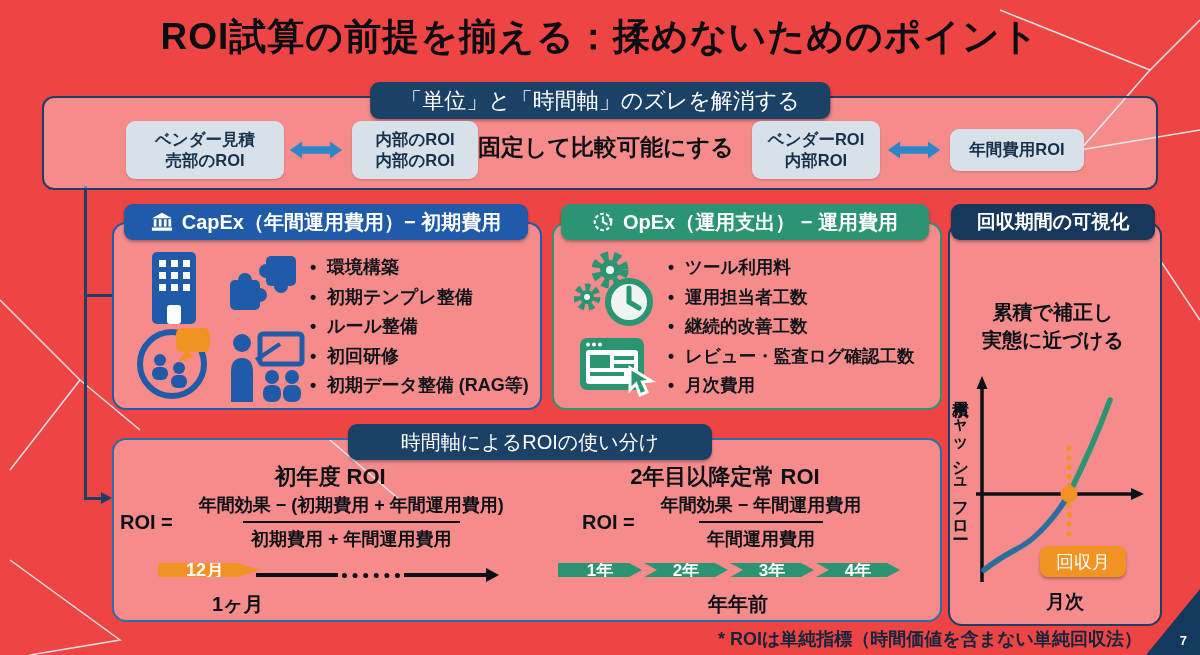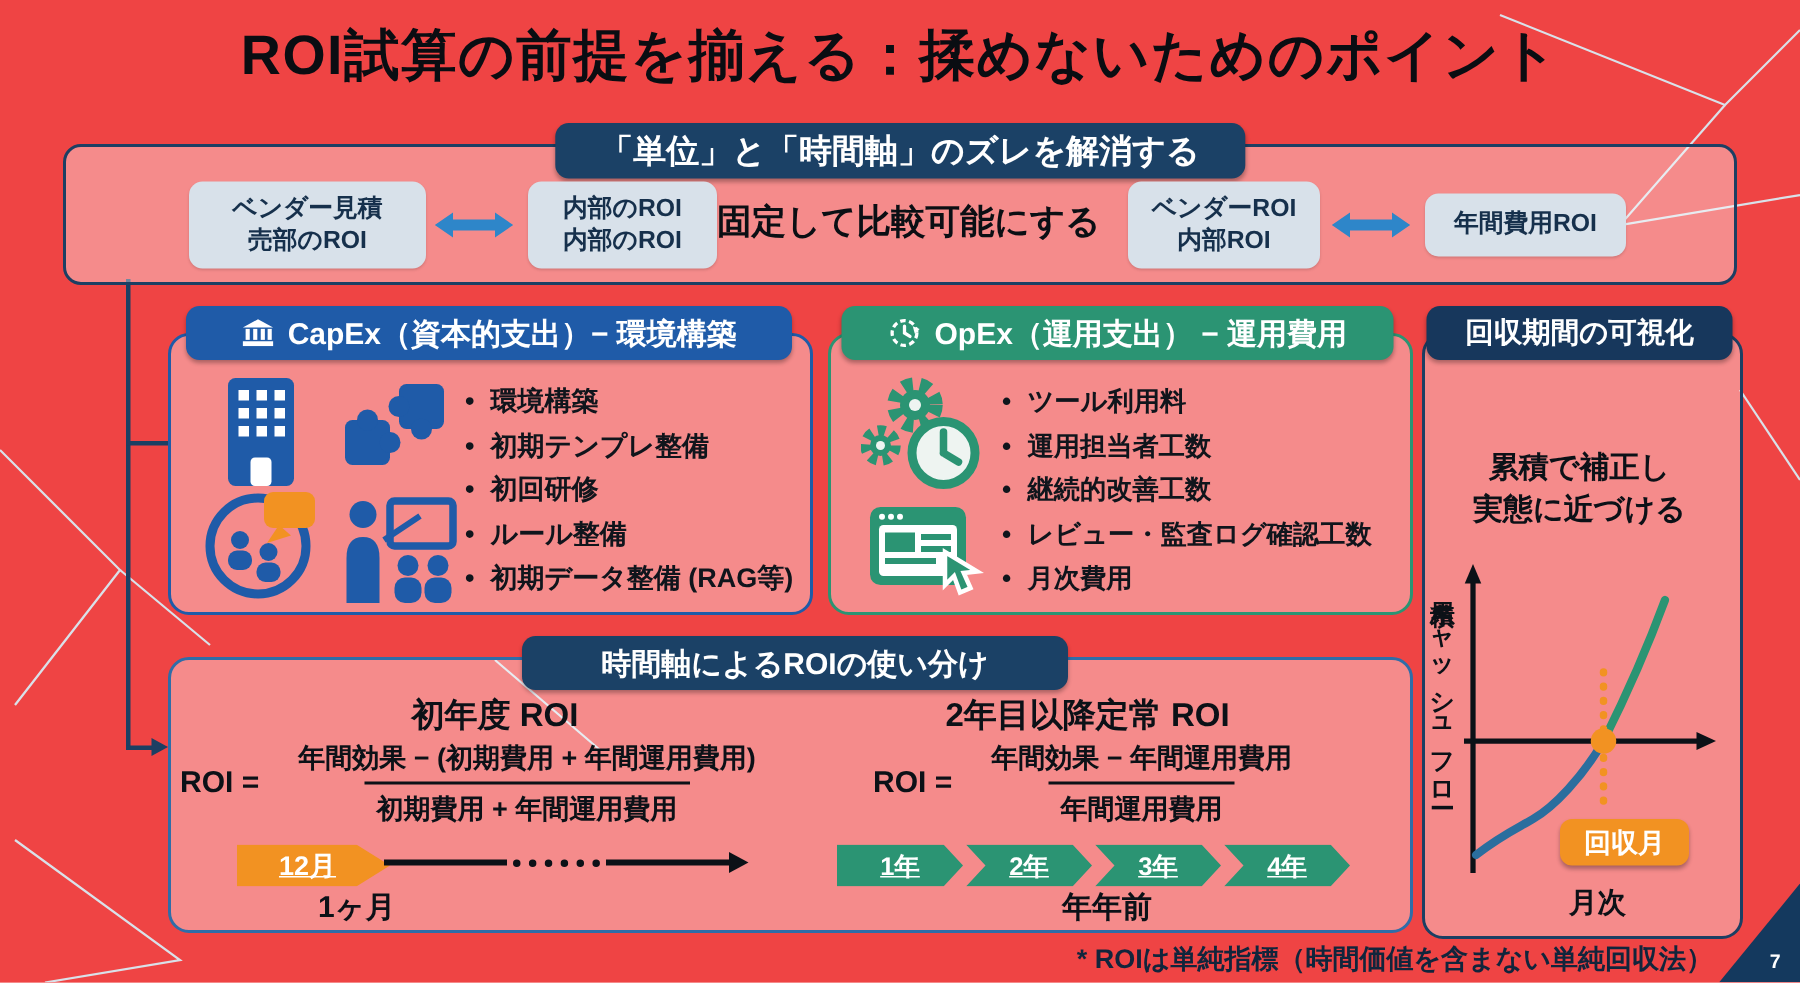--- a/index.html
+++ b/index.html
@@ -2,38 +2,38 @@
 <html><head>
 <meta charset="utf-8">
 <style>
   html,body{margin:0;padding:0;}
   .slide{position:relative;width:1200px;height:655px;background:#ef4444;
     font-family:"Liberation Sans","DejaVu Sans",sans-serif;overflow:hidden;color:#0c1117;}
   .bgnet{position:absolute;inset:0;pointer-events:none;}
   .title{position:absolute;top:12px;left:0;right:0;text-align:center;
     font-size:37px;font-weight:800;color:#0a0d12;letter-spacing:1px;}
   .frame{position:absolute;border:2.5px solid #1c3f63;border-radius:12px;background:rgba(255,255,255,.38);}
-  .banner{position:absolute;background:#1b4166;color:#fff;font-weight:700;border-radius:9px;
+  .banner{position:absolute;background:#1b4166;color:#fff;font-weight:400;border-radius:9px;
     text-align:center;box-shadow:0 2px 3px rgba(0,0,0,.3);display:flex;align-items:center;justify-content:center;}
   .gray-pill{position:absolute;background:#d8e1ea;color:#16304c;font-weight:700;border-radius:9px;
     text-align:center;display:flex;flex-direction:column;justify-content:center;line-height:1.3;
     font-size:16.5px;box-shadow:0 1px 2px rgba(0,0,0,.15);}
   .conn{position:absolute;background:#1c3f63;}
   .hdr-pill{position:absolute;color:#fff;font-weight:700;border-radius:9px;display:flex;
     align-items:center;justify-content:center;gap:9px;box-shadow:0 2px 3px rgba(0,0,0,.3);}
   .bullets{position:absolute;margin:0;padding:0;list-style:none;font-weight:700;color:#10151c;}
   .bullets li{position:relative;padding-left:19px;}
   .bullets li::before{content:"\2022";position:absolute;left:2px;}
   .formula{position:absolute;display:flex;align-items:center;gap:18px;font-weight:800;color:#0c1117;}
   .lhs{font-size:20px;}
   .frac{display:flex;flex-direction:column;align-items:center;}
   .frac .num{padding:0 8px 4px;font-size:18px;white-space:nowrap;}
   .frac .den{padding:4px 8px 0;border-top:2.5px solid #0c1117;font-size:18px;white-space:nowrap;}
   .col-title{position:absolute;text-align:center;font-size:22px;font-weight:800;}
-  .chev{height:28px;display:flex;align-items:center;justify-content:center;color:#fff;
+  .chev{height:14px;display:flex;align-items:center;justify-content:center;color:#fff;
     font-weight:800;font-size:17px;text-decoration:underline;}
   .chev-green{width:84px;background:#2b9473;margin-left:2px;
     clip-path:polygon(0 0,calc(100% - 13px) 0,100% 50%,calc(100% - 13px) 100%,0 100%,13px 50%);}
   .chev-green.first{clip-path:polygon(0 0,calc(100% - 13px) 0,100% 50%,calc(100% - 13px) 100%,0 100%);margin-left:0;}
   .small-note{position:absolute;font-size:20px;font-weight:800;color:#0c1117;margin-left:48px;}
   .icon{position:absolute;}
 </style>
 </head>
 <body>
 
@@ -95,21 +95,21 @@
     <svg width="22" height="22" viewBox="0 0 24 24">
       <g fill="#fff">
           <path d="M12 2 L23 8 H1 Z"></path>
           <rect x="3" y="9" width="3" height="8"></rect>
           <rect x="8.5" y="9" width="3" height="8"></rect>
           <rect x="14" y="9" width="3" height="8"></rect>
           <rect x="19" y="9" width="3" height="8"></rect>
           <rect x="1" y="18" width="22" height="3.5"></rect>
         </g>
     </svg>
-    <span>CapEx（資本的支出）− 環境構築</span>
+    <span>CapEx（年間運用費用）− 初期費用</span>
   </div>
 
   <svg class="icon" style="left:146px;top:250px;" width="56" height="76" viewBox="0 0 56 76">
     <rect x="6" y="2" width="44" height="72" rx="5" fill="#1f5ba8"></rect>
     <g fill="#fff">
       <rect x="13" y="10" width="7" height="7"></rect>
         <rect x="25" y="10" width="7" height="7"></rect>
         <rect x="37" y="10" width="7" height="7"></rect>
       <rect x="13" y="22" width="7" height="7"></rect>
         <rect x="25" y="22" width="7" height="7"></rect>
@@ -153,22 +153,22 @@
       <circle cx="44" cy="47" r="7"></circle>
         <rect x="35" y="55" width="18" height="17" rx="7"></rect>
       <circle cx="64" cy="47" r="7"></circle>
         <rect x="55" y="55" width="18" height="17" rx="7"></rect>
     </g>
   </svg>
 
   <ul class="bullets" style="left:308px;top:253px;font-size:18px;line-height:29.5px;">
     <li>環境構築</li>
     <li>初期テンプレ整備</li>
+    <li>ルール整備</li>
     <li>初回研修</li>
-    <li>ルール整備</li>
     <li>初期データ整備 (RAG等)</li>
   </ul>
 
   <div class="frame" style="left:552px;top:222px;width:386px;height:184px;border-color:#2b9473;border-radius:14px;"></div>
   <div class="hdr-pill" style="left:561px;top:204px;width:368px;height:36px;background:#2b9473;font-size:20px;">
     <svg width="22" height="22" viewBox="0 0 24 24">
       <circle cx="12" cy="12" r="9" fill="none" stroke="#fff" stroke-width="2.4" stroke-dasharray="4 2.5"></circle>
       <path d="M12 7 v5 l4 2.5" fill="none" stroke="#fff" stroke-width="2.4" stroke-linecap="round"></path>
       <path d="M23 9 l-5-2 1.5 5.5 z" fill="#fff"></path>
     </svg>

